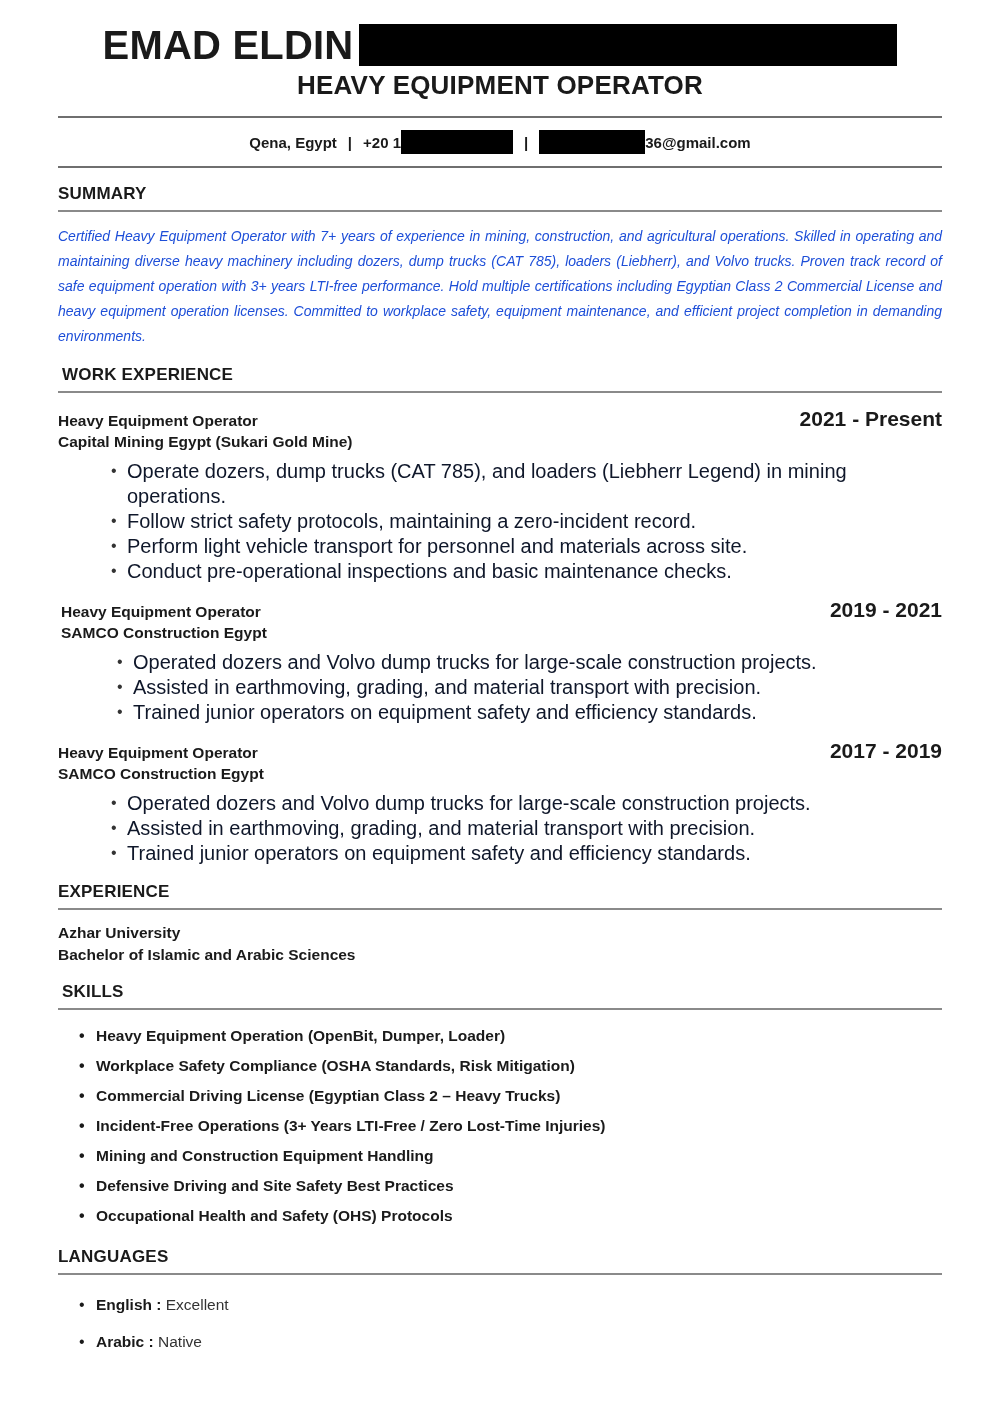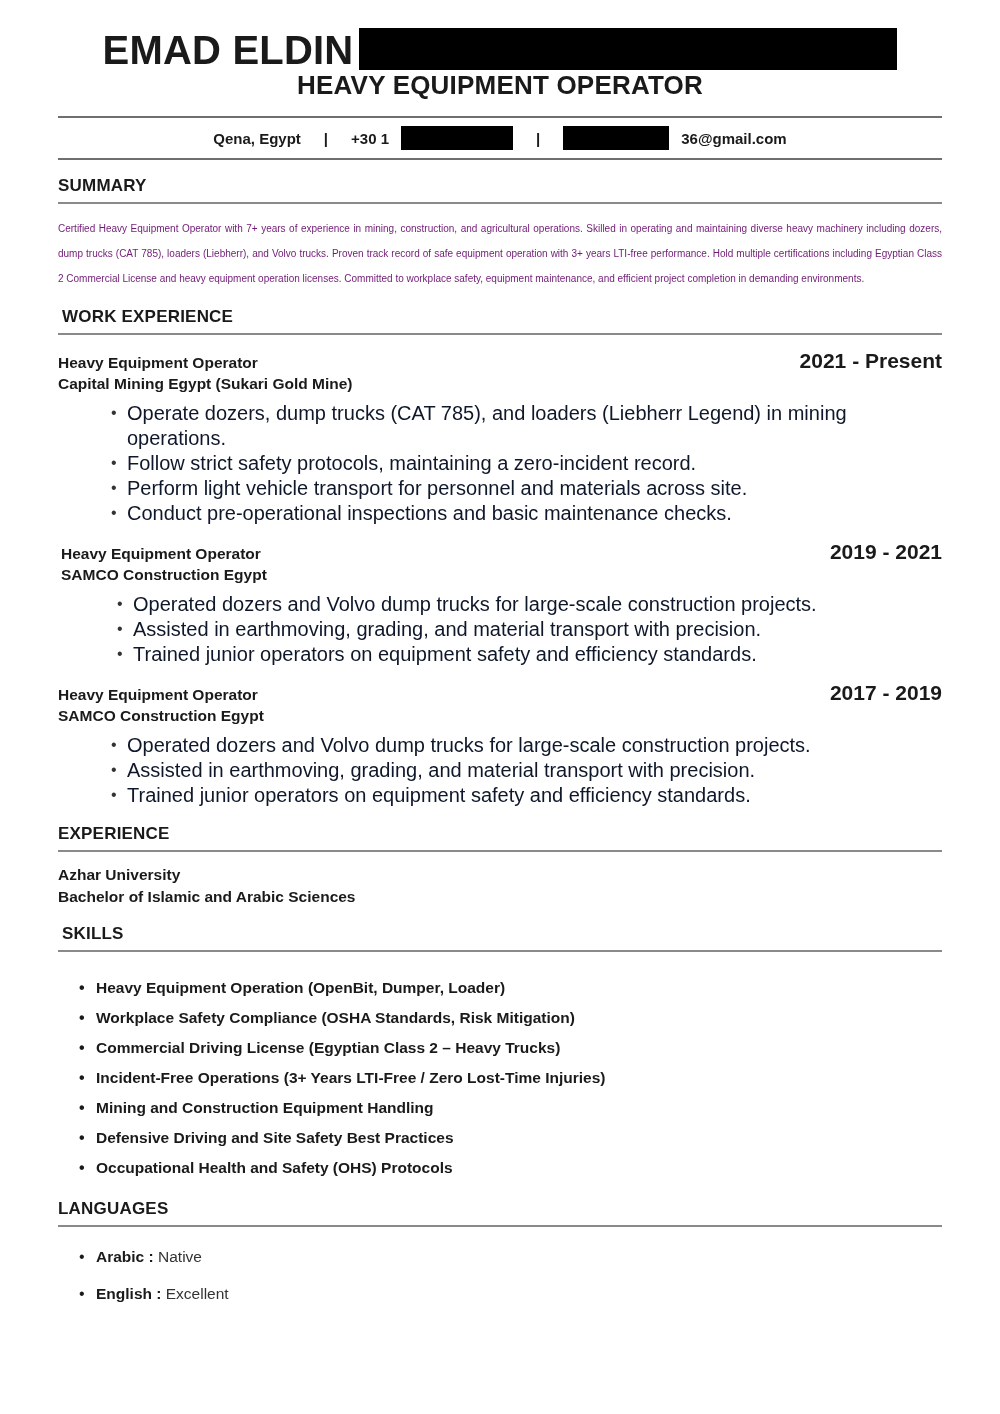--- a/index.html
+++ b/index.html
@@ -16,20 +16,21 @@
   .page {
     width: 1000px;
     height: 1414px;
     padding: 0 58px;
     position: relative;
   }
 
   
   .name-line {
     display: flex;
+    align-items: center;
     justify-content: center;
     height: 62px;
     padding-top: 28px;
   }
   .name-text {
     font-size: 40px;
     font-weight: bold;
     letter-spacing: 0.2px;
     color: #1a1a1a;
     white-space: nowrap;
@@ -58,25 +59,25 @@
     background: #6f6f6f;
     width: 100%;
   }
   .rule-top { margin-top: 15px; }
   .rule-bottom { margin-top: 0; }
 
   .contact {
     display: flex;
     align-items: center;
     justify-content: center;
-    height: 40px;
+    height: 48px;
     font-size: 15px;
     font-weight: bold;
     color: #1a1a1a;
-    gap: 12px;
+    gap: 0;
   }
   .contact span.sep { margin: 0 11px; font-weight: bold; color: #1a1a1a; }
   .redact-phone { width: 112px; height: 24px; vertical-align: middle; }
   .redact-mail  { width: 106px; height: 24px; vertical-align: middle; }
 
   
   .section { margin-top: 16px; }
   .section-head {
     font-size: 17px;
     font-weight: bold;
@@ -85,24 +86,25 @@
   }
   .section-head.indent { padding-left: 4px; }
   .section-rule {
     height: 2px;
     background: #8a8a8a;
     margin-top: 6px;
   }
 
   .summary-text {
     margin-top: 12px;
-    font-size: 10px;
+    font-size: 14px;
     line-height: 25px;
     text-align: justify;
-    color: #701a75;
+    color: #1d4ed8;
+    font-style: italic;
   }
 
   
   .job { margin-top: 14px; }
   .job.indent { padding-left: 3px; }
   .job-row {
     display: flex;
     justify-content: space-between;
     align-items: baseline;
   }
@@ -149,21 +151,21 @@
   .edu { margin-top: 12px; }
   .edu-line {
     font-size: 15.5px;
     font-weight: bold;
     color: #1a1a1a;
     line-height: 22px;
   }
 
   
   ul.skills {
-    margin-top: 21px;
+    margin-top: 11px;
     padding-left: 38px;
     list-style: none;
   }
   ul.skills li {
     position: relative;
     font-size: 15.5px;
     font-weight: bold;
     color: #1a1a1a;
     line-height: 30px;
   }
@@ -207,21 +209,21 @@
     <span class="redact redact-name"></span>
   </div>
 
   <div class="job-title-line">HEAVY EQUIPMENT OPERATOR</div>
 
   <div class="rule rule-top"></div>
 
   <div class="contact">
     <span>Qena, Egypt</span>
     <span class="sep">|</span>
-    <span>+30 1</span>
+    <span>+20 1</span>
     <span class="redact redact-phone"></span>
     <span class="sep">|</span>
     <span class="redact redact-mail"></span>
     <span>36@gmail.com</span>
   </div>
 
   <div class="rule rule-bottom"></div>
 
   <div class="section">
     <div class="section-head">SUMMARY</div>
@@ -295,23 +297,23 @@
       <li>Defensive Driving and Site Safety Best Practices</li>
       <li>Occupational Health and Safety (OHS) Protocols</li>
     </ul>
   </div>
 
   <div class="section">
     <div class="section-head">LANGUAGES</div>
     <div class="section-rule"></div>
     <ul class="langs">
       <li>
+        <span class="lang-name">English :</span>
+        <span>Excellent</span>
+      </li>
+      <li>
         <span class="lang-name">Arabic :</span>
         <span>Native</span>
       </li>
-      <li>
-        <span class="lang-name">English :</span>
-        <span>Excellent</span>
-      </li>
     </ul>
   </div>
 
 </div>
 
 </body></html>

